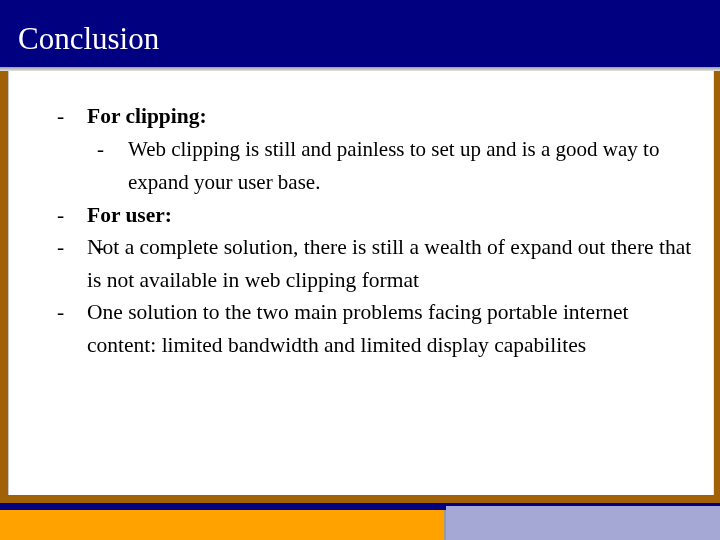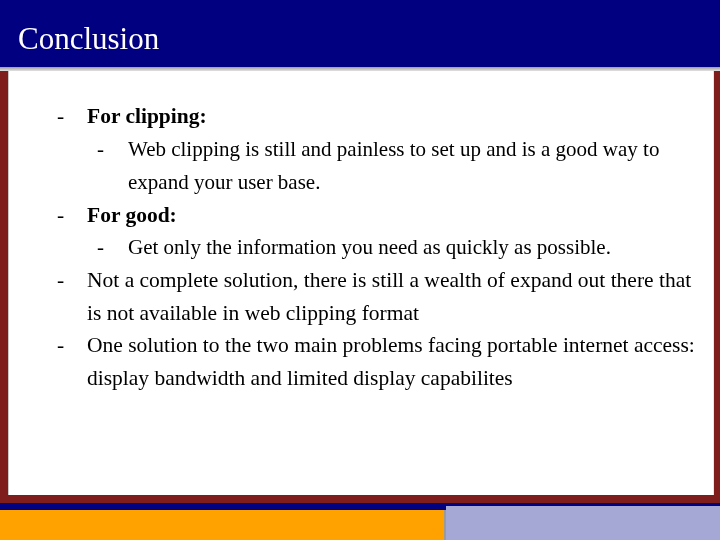--- a/index.html
+++ b/index.html
@@ -10,21 +10,21 @@
   }
   body {
     font-family: "Liberation Serif", "DejaVu Serif", serif;
   }
 
   #slide {
     position: relative;
     width: 720px;
     height: 540px;
     overflow: hidden;
-    background: #7f1d1d;
+    background: #a16207;
   }
 
   
   #title-bar {
     position: absolute;
     left: 0;
     top: 0;
     width: 720px;
     height: 67px;
     background: #000080;
@@ -159,33 +159,32 @@
         <div class="bullet lvl1 bold">
           <span class="dash">-</span>
           <span class="btext">For clipping:</span>
         </div>
         <div class="bullet lvl2">
           <span class="dash">-</span>
           <span class="btext">Web clipping is still and painless to set up and is a good way to expand your user base.</span>
         </div>
         <div class="bullet lvl1 bold">
           <span class="dash">-</span>
-          <span class="btext">For good:</span>
+          <span class="btext">For user:</span>
         </div>
         <div class="bullet lvl2">
           <span class="dash">-</span>
-          <span class="btext">Get only the information you need as quickly as possible.</span>
         </div>
         <div class="bullet lvl1">
           <span class="dash">-</span>
           <span class="btext">Not a complete solution, there is still a wealth of expand out there that is not available in web clipping format</span>
         </div>
         <div class="bullet lvl1">
           <span class="dash">-</span>
-          <span class="btext">One solution to the two main problems facing portable internet access: display bandwidth and limited display capabilites</span>
+          <span class="btext">One solution to the two main problems facing portable internet content: limited bandwidth and limited display capabilites</span>
         </div>
       </div>
   </div>
 
   <div id="footer-navy-strip"></div>
   <div id="footer-orange-bar"></div>
   <div id="footer-bar-divider"></div>
   <div id="footer-lavender-bar"></div>
 
 </div>

